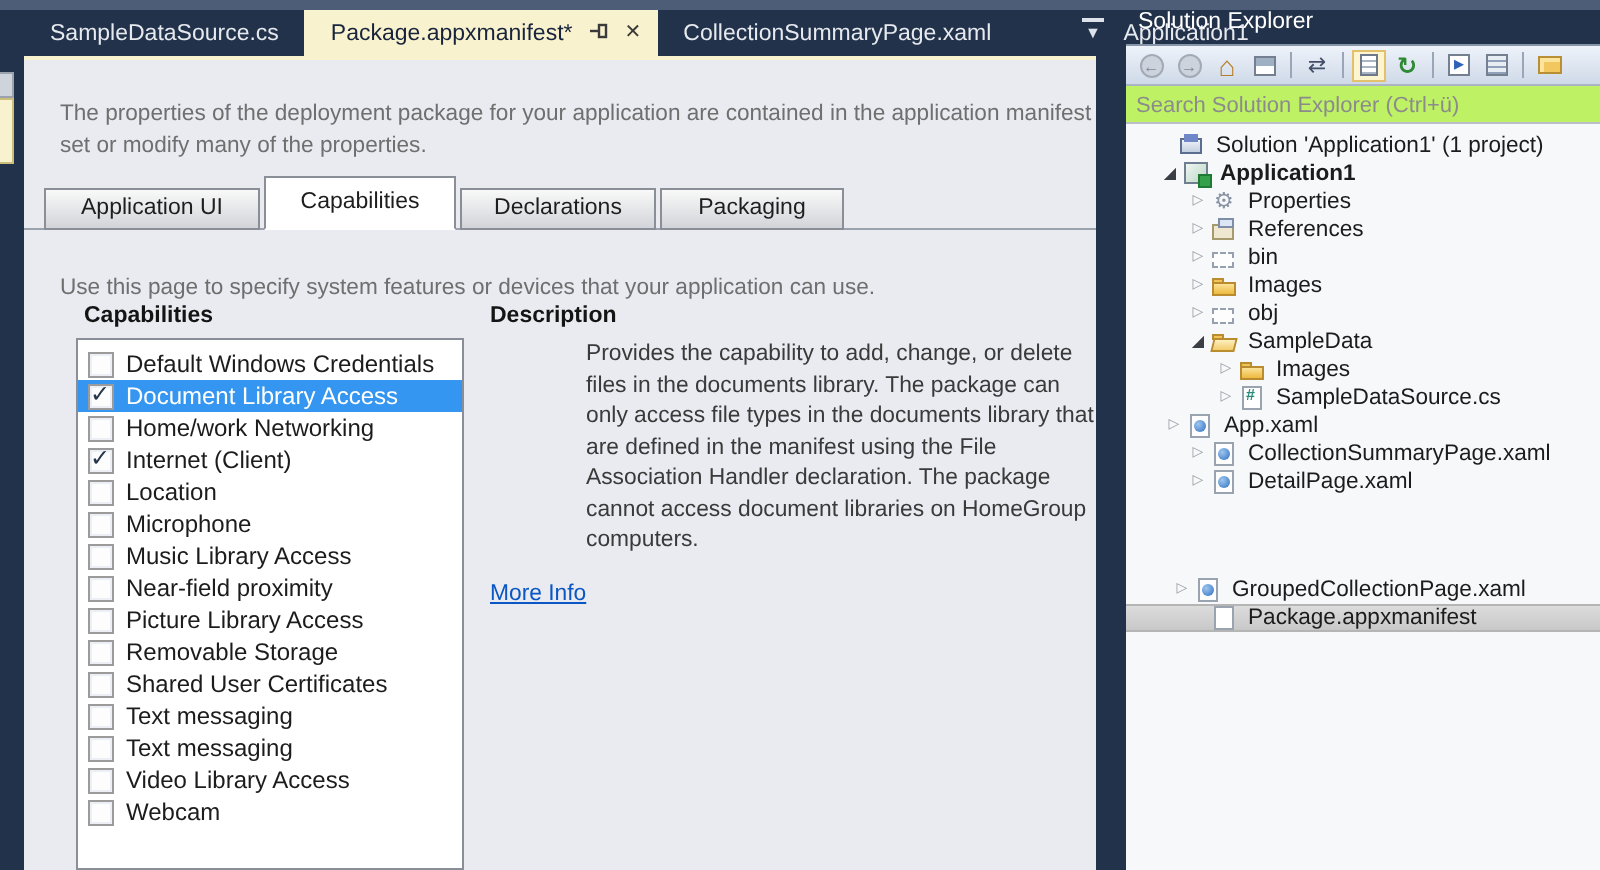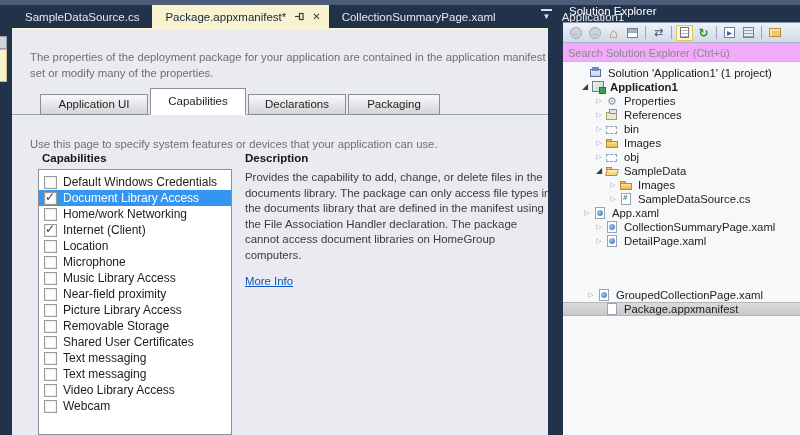--- a/index.html
+++ b/index.html
@@ -22,39 +22,39 @@
   .doc-tab .tab-close{margin-left:7px;font-size:10px;color:#3a3a3a;line-height:10px;}
   .overflow-chevron{position:absolute;left:541px;top:9px;width:11px;text-align:center;color:#dde2ea;font-size:8px;border-top:2px solid #dde2ea;padding-top:1px;}
 
   
   .editor{position:absolute;left:12px;top:28px;width:536px;height:407px;background:#e9ebf1;border-top:2px solid #f8f2ce;box-sizing:border-box;}
   .intro-line{position:absolute;left:18px;color:#6f6f6f;font-size:11.3px;white-space:nowrap;overflow:hidden;width:516px;}
   .intro-line.l1{top:21px;}
   .intro-line.l2{top:37px;}
 
   .tabs-rule{position:absolute;left:0;top:84px;width:536px;border-top:1px solid #9aa2ad;}
-  .page-tabs{position:absolute;left:28px;top:58px;height:27px;}
+  .page-tabs{position:absolute;left:10px;top:58px;height:27px;}
   .ptab{display:inline-block;vertical-align:bottom;text-align:center;font-size:11.5px;color:#1e1e1e;
         background:linear-gradient(#f9f9f9,#d2d4d9);border:1px solid #8a8f97;box-sizing:border-box;
         height:21px;line-height:19px;margin-top:6px;margin-right:2px;cursor:default;position:relative;z-index:1;}
   .ptab.active{background:#ffffff;height:27px;line-height:25px;margin-top:0;border-bottom:1px solid #ffffff;z-index:3;}
 
   .instruction{position:absolute;left:18px;top:96px;color:#6f6f6f;font-size:11.3px;margin-top:12px;}
   .col-header{position:absolute;top:122px;font-weight:bold;font-size:11.5px;color:#141414;}
   .col-header.caps{left:30px;}
   .col-header.desc{left:233px;}
 
   .listbox{position:absolute;left:26px;top:139px;width:194px;height:266px;background:#ffffff;border:1px solid #8a8f97;box-sizing:border-box;padding-top:4px;overflow:hidden;}
   .cap-row{height:16px;display:flex;align-items:center;padding-left:5px;font-size:12px;color:#1c1c1c;cursor:default;}
   .cap-row.selected{background:#3496f0;color:#ffffff;}
   .cbox{width:11px;height:11px;background:#fdfdfd;border:1px solid #9b9b9b;box-shadow:inset 0 0 0 1px #eceff5;margin-right:6px;flex:none;position:relative;}
   .cbox.checked::after{content:"✓";position:absolute;left:0px;top:-3px;font-size:12px;font-weight:bold;color:#25364f;}
 
   .desc-col{position:absolute;left:233px;top:140px;width:309px;}
-  .desc-text{font-size:11.4px;line-height:15.5px;color:#3a3a3a;}
+  .desc-text{font-size:11.4px;line-height:15.5px;color:#3a3a3a;margin-left:48px;}
   .more-info{display:inline-block;margin-top:12px;font-size:11.4px;color:#0a56c4;text-decoration:underline;cursor:pointer;}
 
   
   .sepanel{position:absolute;left:563px;top:0;width:237px;height:435px;}
   .se-title{height:22px;color:#ffffff;font-size:11.5px;padding:5px 0 0 6px;box-sizing:border-box;cursor:default;}
   .se-toolbar{height:21px;background:linear-gradient(#eef3fa,#cfd9e8);border-top:1px solid #8795ab;border-bottom:1px solid #aab4c4;display:flex;align-items:center;padding-left:3px;box-sizing:border-box;}
   .tb-icon{width:17px;height:16px;display:flex;align-items:center;justify-content:center;margin:0 1px;cursor:default;}
   .tb-icon.active{background:#fdf5cf;border:1px solid #e2c06c;box-sizing:border-box;width:17px;height:16px;}
   .tb-sep{width:1px;height:13px;background:#9aa6b8;margin:0 3px;}
   .tbi-back::before,.tbi-forward::before{display:block;width:12px;height:12px;border-radius:50%;background:#ccd3dd;border:1px solid #a2aab6;color:#7d8697;font-size:8px;line-height:12px;text-align:center;box-sizing:border-box;}
@@ -62,21 +62,21 @@
   .tbi-forward::before{content:"→";}
   .tbi-home::before{content:"⌂";color:#b67f2a;font-size:14px;font-weight:bold;}
   .tbi-collapse-all::before{content:"";width:11px;height:10px;border:1px solid #74808f;background:linear-gradient(#9fb0c4 0 4px,#ffffff 4px);box-sizing:border-box;}
   .tbi-sync-with-active-document::before{content:"⇄";color:#44506b;font-size:11px;}
   .tbi-show-all-files::before{content:"";width:9px;height:11px;border:1px solid #6d7888;background:repeating-linear-gradient(#ffffff 0 2px,#aab6c6 2px 3px);box-sizing:border-box;}
   .tbi-refresh::before{content:"↻";color:#2e8a33;font-size:12px;font-weight:bold;}
   .tbi-view-code::before{content:"▸";color:#2d62b8;font-size:10px;border:1px solid #74808f;background:#ffffff;width:11px;height:11px;line-height:9px;text-align:center;box-sizing:border-box;}
   .tbi-properties::before{content:"";width:11px;height:11px;border:1px solid #74808f;background:repeating-linear-gradient(#e8edf4 0 2px,#8fa0b8 2px 3px);box-sizing:border-box;}
   .tbi-preview-selected-items::before{content:"";width:12px;height:9px;background:#f3c75f;border:1px solid #b98f35;box-shadow:inset 2px 2px 0 #fce49c;box-sizing:border-box;}
 
-  .se-search{display:block;width:237px;height:19px;background:#f0abfc;border:none;border-bottom:1px solid #b9bec7;font-family:inherit;font-size:11px;color:#6a6a6a;padding:2px 0 0 5px;box-sizing:border-box;outline:none;}
+  .se-search{display:block;width:237px;height:19px;background:#bef264;border:none;border-bottom:1px solid #b9bec7;font-family:inherit;font-size:11px;color:#6a6a6a;padding:2px 0 0 5px;box-sizing:border-box;outline:none;}
   .se-search::placeholder{color:#8b8b8b;opacity:1;}
   .se-tree{position:absolute;left:0;top:62px;width:237px;height:373px;background:#f7f8fa;padding-top:4px;box-sizing:border-box;}
   .tree-row{height:14px;display:flex;align-items:center;font-size:11.3px;color:#1c1c1c;white-space:nowrap;cursor:default;box-sizing:border-box;}
   .tree-row.bold{font-weight:bold;}
   .tree-row.selected{background:linear-gradient(#dcdcdc,#c8c8c8);border-top:1px solid #b5b5b5;border-bottom:1px solid #b5b5b5;}
   .exp{width:12px;flex:none;text-align:center;font-size:7px;color:#9aa0a8;line-height:14px;}
   .exp.expanded{color:#3a3f45;font-size:8px;}
 
   .ti{width:15px;height:14px;position:relative;flex:none;margin-right:4px;}
   .ti-solution::before{content:"";position:absolute;left:1px;top:3px;width:11px;height:8px;background:linear-gradient(#eef2f8,#c3cfdf);border:1px solid #5b6e92;box-sizing:border-box;}

